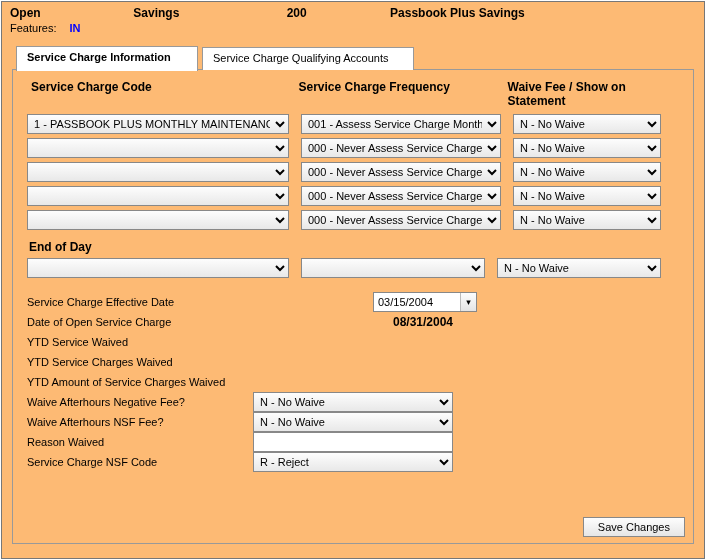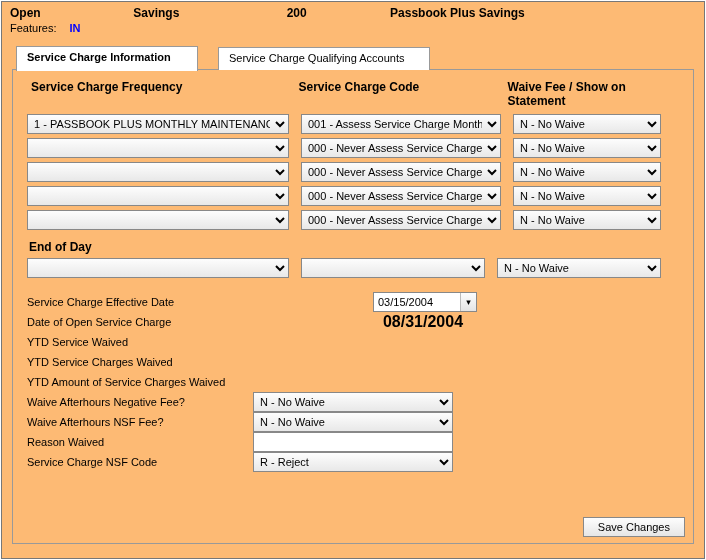--- a/index.html
+++ b/index.html
@@ -106,21 +106,21 @@
     margin: 10px 0 4px 6px;
   }
   .detail-row {
     display: flex;
     align-items: center;
     margin: 0 0;
     padding-left: 4px;
     min-height: 20px;
   }
   .detail-row .dlabel { width: 226px; font-size: 11px; }
-  .detail-row .dval   { font-weight: bold; text-align:center; width: 200px; font-size:16px;}
+  .detail-row .dval   { font-weight: bold; text-align:center; width: 200px; font-size:12px;}
   .date-select {
     display: inline-flex;
     align-items: center;
     border: 1px solid #888;
     height: 20px;
     background: #fff;
     padding: 0 0 0 4px;
     width: 104px;
     justify-content: center;
   }
@@ -164,28 +164,28 @@
     <span class="col3">200</span>
     <span class="col4">Passbook Plus Savings</span>
   </div>
   <div class="features-row">
     <span class="lbl">Features:</span>
     <span class="val">IN</span>
   </div>
 
   <div class="tabs">
     <div class="tab active" style="left:4px; width:182px;">Service Charge Information</div>
-    <div class="tab inactive" style="left:206px; width:212px;">Service Charge Qualifying Accounts</div>
+    <div class="tab inactive" style="left:190px; width:212px;">Service Charge Qualifying Accounts</div>
   </div>
 
   <div class="tab-body">
 
     <div class="col-headers">
+      <div>Service Charge Code</div>
       <div>Service Charge Frequency</div>
-      <div>Service Charge Code</div>
       <div>Waive Fee / Show on Statement</div>
     </div>
 
     <div class="grid-row">
       <select class="sel code"><option>1 - PASSBOOK PLUS MONTHLY MAINTENANCE</option></select>
       <select class="sel freq"><option>001 - Assess Service Charge Monthly</option></select>
       <select class="sel waive"><option>N - No Waive</option></select>
     </div>
     <div class="grid-row">
       <select class="sel code"><option></option></select>

